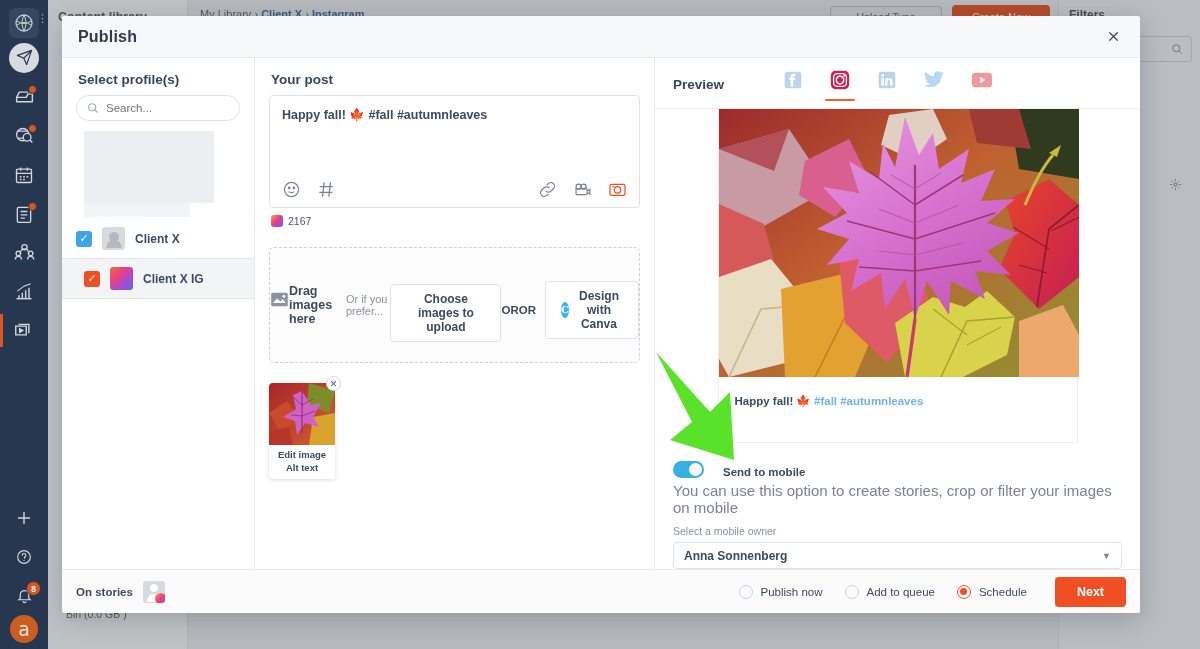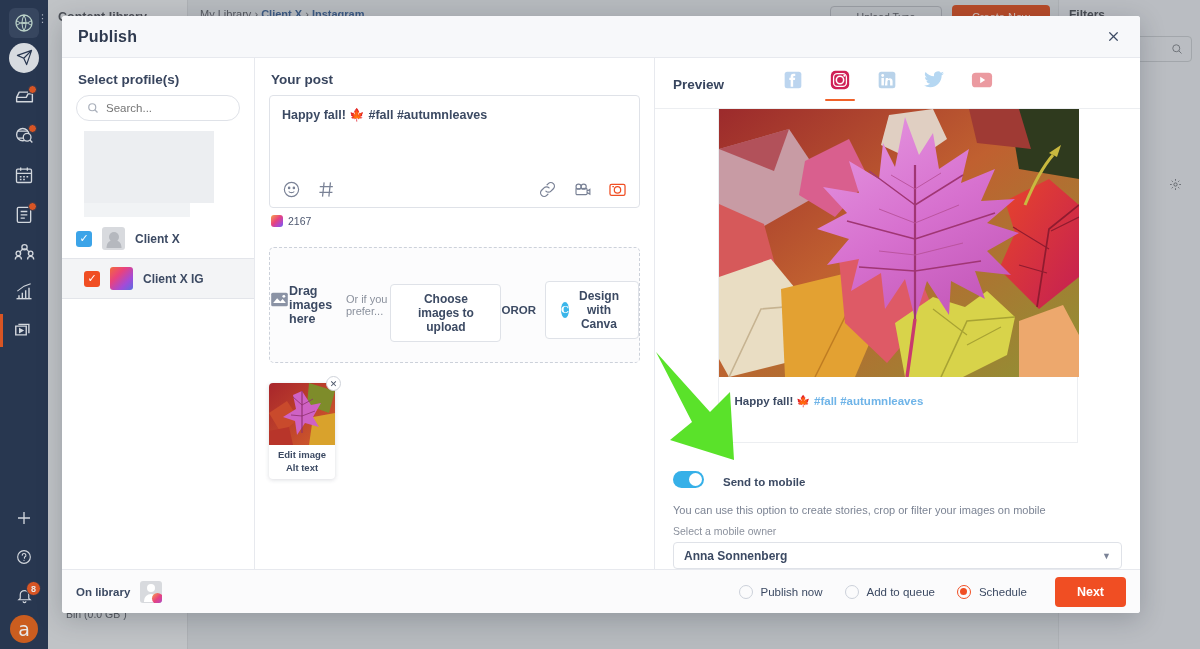--- a/index.html
+++ b/index.html
@@ -223,21 +223,21 @@
   .ig-caption .tag { color: #6fb4e8; }
   .mobile-block { padding: 10px 18px 0; }
   .toggle-row { display: flex; align-items: flex-end; gap: 19px; }
   .toggle {
     width: 31px; height: 17px; border-radius: 9px; background: #36b0e8; position: relative; flex: 0 0 31px;
   }
   .toggle .knob {
     position: absolute; right: 2px; top: 2px; width: 13px; height: 13px; border-radius: 50%; background: #fff;
   }
   .toggle-label { font-size: 11.5px; color: #3c4a63; font-weight: bold; }
-  .mobile-hint { font-size: 11px; color: #7c8494; margin-top: 16px; }
+  .mobile-hint { font-size: 15px; color: #7c8494; margin-top: 4px; }
   .mobile-sel-label { font-size: 10.5px; color: #8b919d; margin-top: 9px; }
   .select-box {
     margin-top: 5px; height: 27px; border: 1px solid #dfe2e8; border-radius: 4px;
     display: flex; align-items: center; padding: 0 10px; font-size: 12px; color: #3c4a63; font-weight: bold;
   }
   .select-box .caret { margin-left: auto; color: #7a8296; font-size: 9px; }
 
   
   .foot-label { font-size: 11.5px; color: #3c4a63; font-weight: bold; }
   .foot-avatar {
@@ -684,21 +684,21 @@
         <div class="mobile-sel-label">Select a mobile owner</div>
         <div class="select-box">
           <span>Anna Sonnenberg</span>
           <span class="caret">▼</span>
         </div>
       </div>
     </div>
   </div>
 
   <div class="modal-footer">
-    <span class="foot-label">On library</span>
+    <span class="foot-label">On stories</span>
     <span class="foot-avatar">
       <span class="pp"></span>
         <span class="pb"></span>
         <span class="ig"></span>
     </span>
     <div class="foot-right">
       <span class="radio-opt">
         <span class="radio"></span>
         <span class="radio-label">Publish now</span>
       </span>

